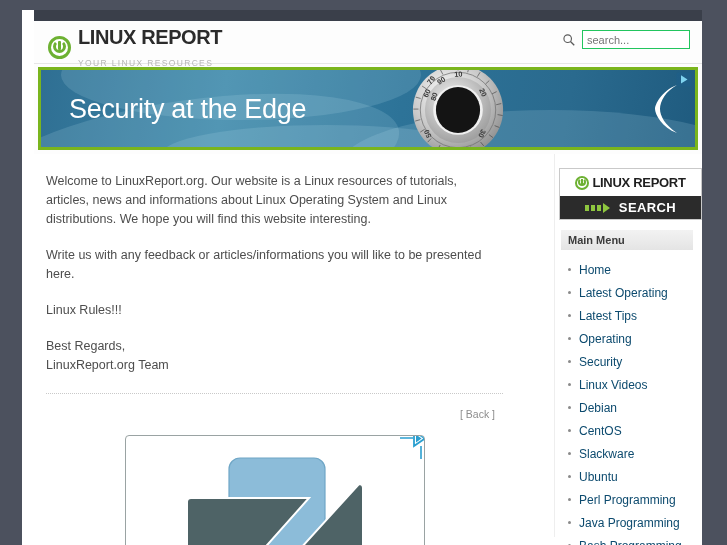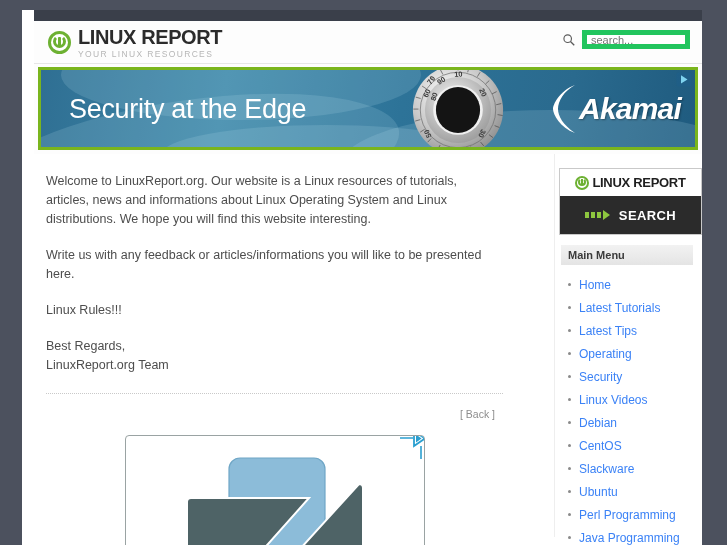--- a/index.html
+++ b/index.html
@@ -89,40 +89,40 @@
     color: #2b2b2b;
     letter-spacing: -0.4px;
     display: block;
     font-family: "Liberation Sans", sans-serif;
   }
   .logo-sub {
     font-size: 8.5px;
     color: #b6b6b6;
     letter-spacing: 1.35px;
     display: block;
-    margin-top: 3px;
+    margin-top: 12px;
     font-weight: normal;
   }
   .header-search {
     position: absolute;
     right: 12px;
     top: 9px;
     display: flex;
     align-items: center;
   }
   .mag-icon {
     width: 14px;
     height: 14px;
     margin-right: 6px;
     flex: none;
   }
   .search-field {
     width: 108px;
     height: 19px;
-    border: 5px solid #22c55e;
+    border: 1px solid #22c55e;
     background: #fff;
     font-size: 11px;
     color: #555;
     padding: 0 4px;
     box-sizing: border-box;
     font-family: "Liberation Sans", sans-serif;
     outline: none;
   }
 
   
@@ -306,21 +306,21 @@
     border-radius: 50%;
     box-sizing: border-box;
   }
   .ssb-title {
     font-size: 13px;
     font-weight: bold;
     color: #1f1f1f;
     letter-spacing: -0.3px;
   }
   .ssb-bottom {
-    height: 38px;
+    height: 23px;
     background: #2b2b2b;
     display: flex;
     align-items: center;
     justify-content: center;
   }
   .ssb-arrow {
     display: flex;
     align-items: center;
     margin-right: 9px;
   }
@@ -351,21 +351,21 @@
     box-sizing: border-box;
     font-size: 11px;
     font-weight: bold;
     color: #3b3b3b;
     background: linear-gradient(to bottom, #f2f2f2 0%, #eaeaea 60%, #e4e4e4 100%);
   }
   .menu-list { list-style: none; margin: 0; padding: 0 0 0 6px; }
   .menu-list li {
     position: relative;
     font-size: 12px;
-    color: #3b82f6;
+    color: #0c4a6e;
     padding: 0 0 0 14px;
     height: 23px;
     line-height: 23px;
     white-space: nowrap;
   }
   .menu-list li::before {
     content: "";
     position: absolute;
     left: 3px;
     top: 9px;
@@ -462,21 +462,20 @@
           <text x="18" y="22" transform="rotate(-55 20 20)">70</text>
           <text x="22" y="40" transform="rotate(-70 24 38)">80</text>
           <text x="28" y="22" transform="rotate(-30 30 20)">90</text>
         </g>
       </svg>
 
       <div class="akamai">
         <svg class="akamai-swoosh" width="24" height="52" viewBox="0 0 24 52">
           <path d="M22 2 C6 8, 0 22, 0 26 C0 31, 7 45, 22 50 C10 42, 5 33, 5 26 C5 18, 11 8, 22 2 Z" fill="#ffffff"></path>
         </svg>
-        <span class="akamai-word">Akamai</span>
       </div>
 
       <svg class="adchoice-banner" width="16" height="15" viewBox="0 0 16 15">
         <rect x="0.5" y="0.5" width="15" height="14" rx="2" fill="#1f5f8b" opacity="0.55"></rect>
         <path d="M5 3.3 L11.5 7.4 L5 11.5 Z" fill="#7fd4ef"></path>
       </svg>
     </div>
   </div>
 
   <div class="content-row">
@@ -525,21 +524,21 @@
             <span class="ssb-arrowhead"></span>
           </span>
           <span class="ssb-search-word">SEARCH</span>
         </div>
       </div>
 
       <div class="menu-head">Main Menu</div>
 
       <ul class="menu-list">
         <li>Home</li>
-        <li>Latest Tutorials</li>
+        <li>Latest Operating</li>
         <li>Latest Tips</li>
         <li>Operating</li>
         <li>Security</li>
         <li>Linux Videos</li>
         <li>Debian</li>
         <li>CentOS</li>
         <li>Slackware</li>
         <li>Ubuntu</li>
         <li>Perl Programming</li>
         <li>Java Programming</li>

